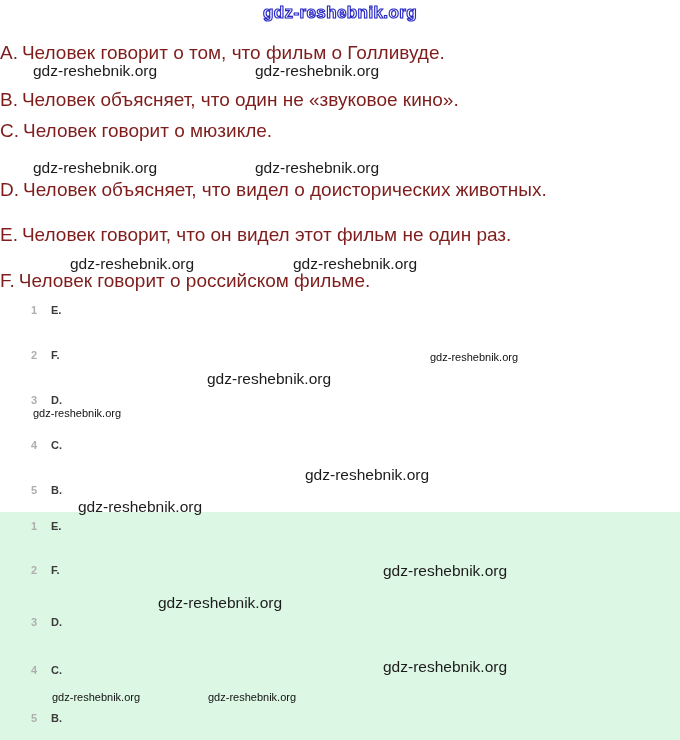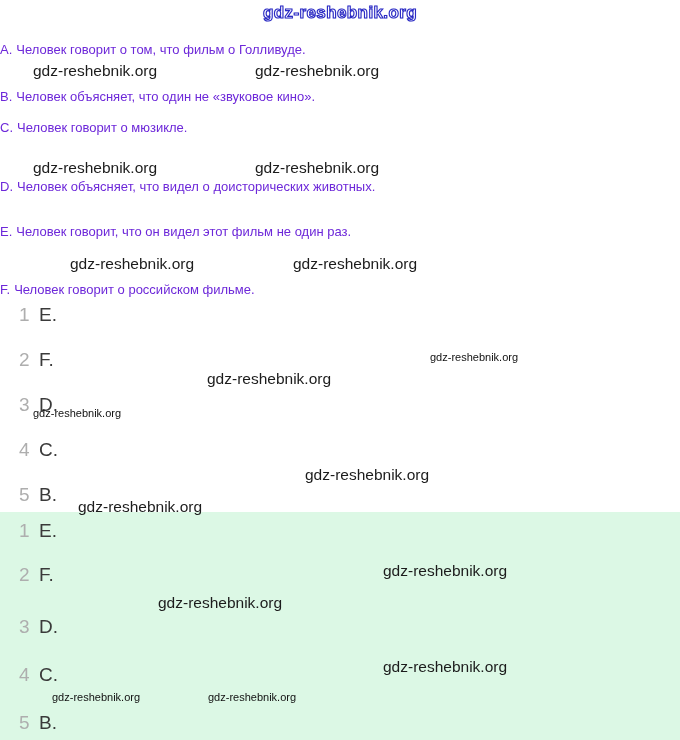--- a/index.html
+++ b/index.html
@@ -17,29 +17,29 @@
     top: 3px; left: 0; width: 680px;
     text-align: center;
     font-size: 17px; font-weight: bold;
     color: #ffffff;
     -webkit-text-stroke: 1.1px #2b2bc4;
     text-shadow: 0 0 1px #2b2bc4;
     letter-spacing: 0.4px;
   }
 
   
-  .opt { left: 0; font-size: 13px; color: #6d28d9; }
+  .opt { left: 0; font-size: 19px; color: #7f1d1d; }
   .opt .opt-label { margin-right: 4px; }
 
   
   .wm   { font-size: 15.5px; color: #1c1c1c; }
   .wm-sm{ font-size: 11px;   color: #111111; }
 
   
-  .ans { left: 4px; font-size: 19px; color: #3f3f3f; }
+  .ans { left: 16px; font-size: 11px; color: #3f3f3f; font-weight: bold; }
   .ans .num {
     display: inline-block;
     margin-left: 15px; width: 13px;
     color: #aeaeae;
   }
   .ans .letter { margin-left: 7px; color: #3a3a3a; }
 
   
   .green-bg {
     position: absolute;
@@ -74,21 +74,21 @@
 <div class="abs opt" style="top:179px">
   <span class="opt-label">D.</span><span>Человек объясняет, что видел о доисторических животных.</span>
 </div>
 
 <div class="abs opt" style="top:224px">
   <span class="opt-label">E.</span><span>Человек говорит, что он видел этот фильм не один раз.</span>
 </div>
 <div class="abs wm" style="top:255px; left:70px">gdz-reshebnik.org</div>
 <div class="abs wm" style="top:255px; left:293px">gdz-reshebnik.org</div>
 
-<div class="abs opt" style="top:282px">
+<div class="abs opt" style="top:270px">
   <span class="opt-label">F.</span><span>Человек говорит о российском фильме.</span>
 </div>
 
 <div class="abs ans" style="top:304px">
   <span class="num">1</span><span class="letter">E.</span>
 </div>
 <div class="abs ans" style="top:349px">
   <span class="num">2</span><span class="letter">F.</span>
 </div>
 <div class="abs wm-sm" style="top:351px; left:430px">gdz-reshebnik.org</div>

